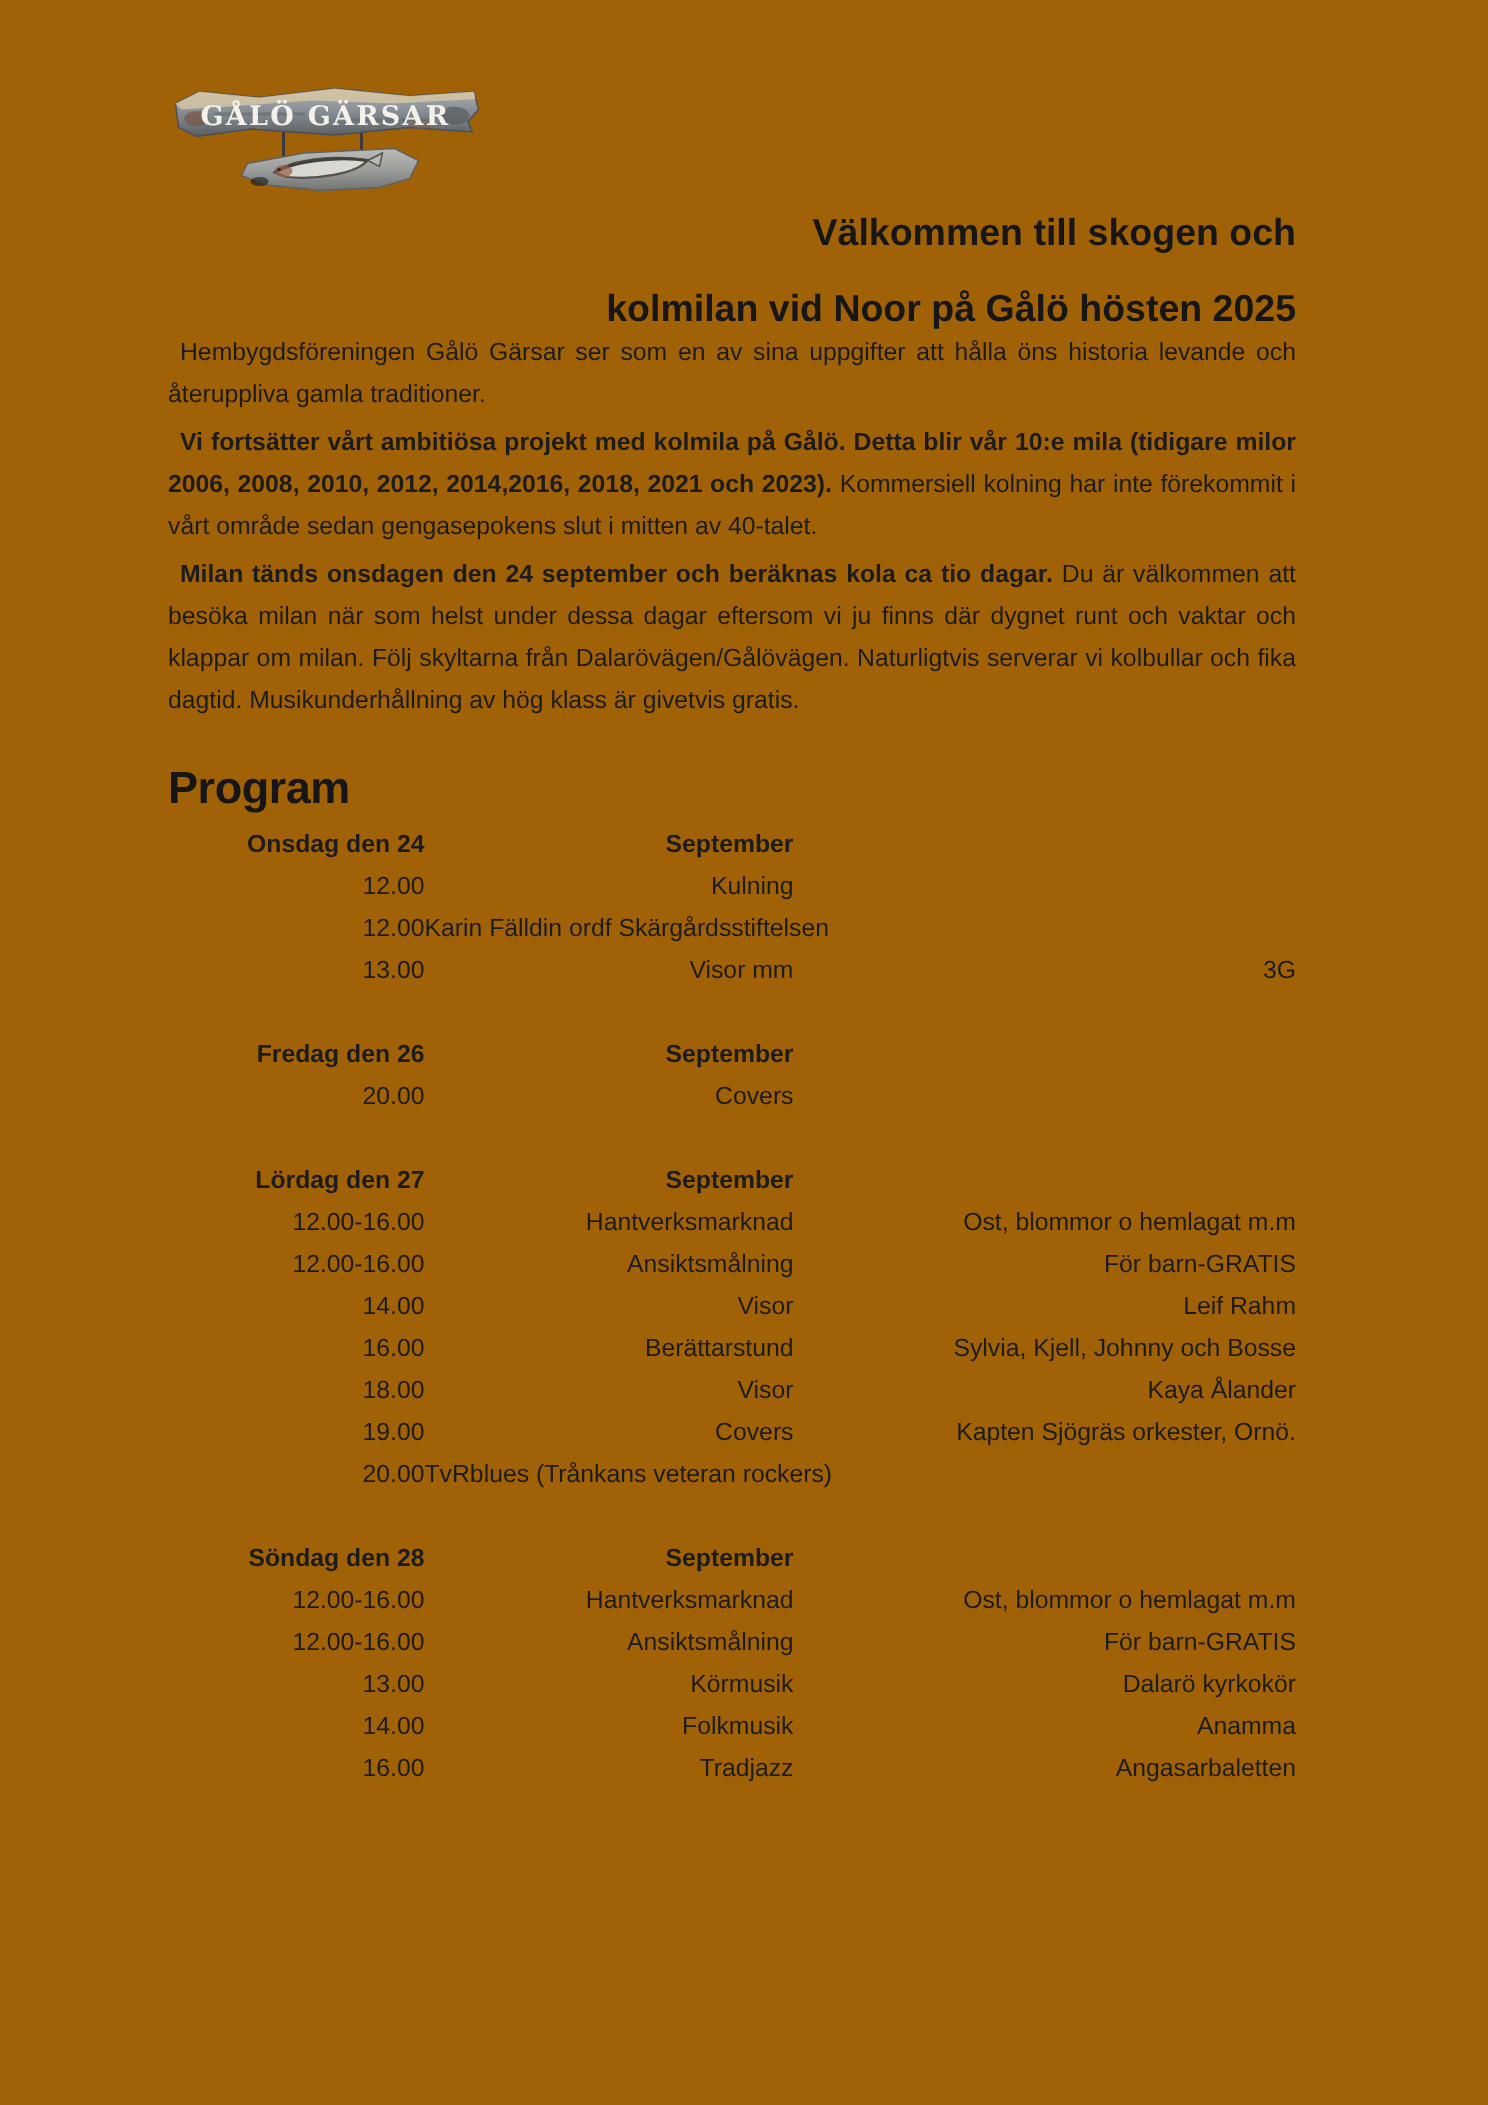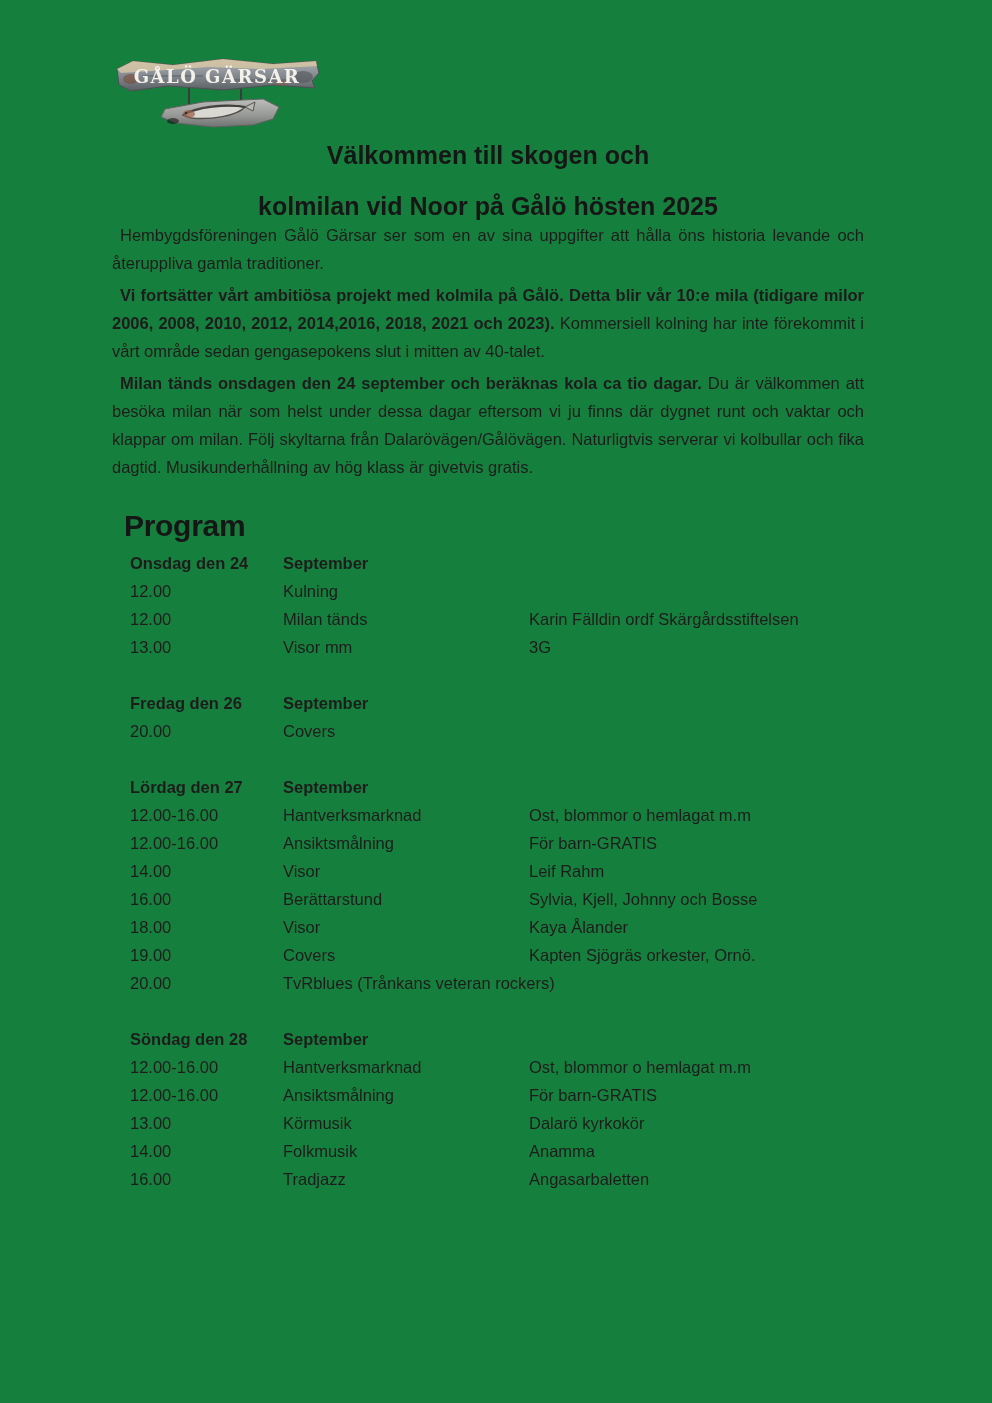--- a/index.html
+++ b/index.html
@@ -1,44 +1,44 @@
 <!DOCTYPE html>
 <html><head>
 <meta charset="utf-8">
 <style>
   html,body{margin:0;padding:0;background:#e9e9e9;}
   .page{
     position:relative;
     width:992px;height:1403px;
-    margin:0 auto;background:#15803d;
+    margin:0 auto;background:#a16207;
     font-family:"Liberation Sans","DejaVu Sans",sans-serif;
     color:#1c1c1c;
     overflow:hidden;
   }
   .logo{position:absolute;left:113px;top:55px;width:208px;height:84px;}
   .content{padding:140px 128px 0 112px;}
   .title-line{
-    margin:0;text-align:center;
+    margin:0;text-align:right;
     font-size:25px;font-weight:700;line-height:30px;color:#161616;
   }
   .title-line.second{margin-top:21px;}
   .body-para{
     margin:0 0 4px 0;
     font-size:16.5px;line-height:28px;
     text-align:justify;text-justify:inter-word;
     text-indent:8px;
   }
   .body-para b{font-weight:700;}
   .program-heading{
-    margin:26px 0 4px 12px;
+    margin:26px 0 4px 0;
     font-size:30px;font-weight:700;line-height:38px;color:#161616;
     letter-spacing:-0.3px;
   }
   .program{margin-left:18px;}
-  .day{margin-bottom:28px;}
+  .day{margin-bottom:28px;text-align:right;}
   .day:last-child{margin-bottom:0;}
   .prow{
     display:grid;
     grid-template-columns:153px 246px 1fr;
     font-size:16.5px;line-height:28px;
   }
   .phead .pcell{font-weight:700;}
   .pcell{white-space:nowrap;}
   svg text.sign{
     font-family:"DejaVu Serif","Liberation Serif",serif;
@@ -117,21 +117,20 @@
       <div class="pcell">September</div>
       <div class="pcell"></div>
     </div>
     <div>
             <div class="prow">
               <div class="pcell">12.00</div>
               <div class="pcell">Kulning</div>
             </div>
             <div class="prow">
               <div class="pcell">12.00</div>
-              <div class="pcell">Milan tänds</div>
               <div class="pcell">Karin Fälldin ordf Skärgårdsstiftelsen</div>
             </div>
             <div class="prow">
               <div class="pcell">13.00</div>
               <div class="pcell">Visor mm</div>
               <div class="pcell">3G</div>
             </div>
           </div>
   </section>
 

